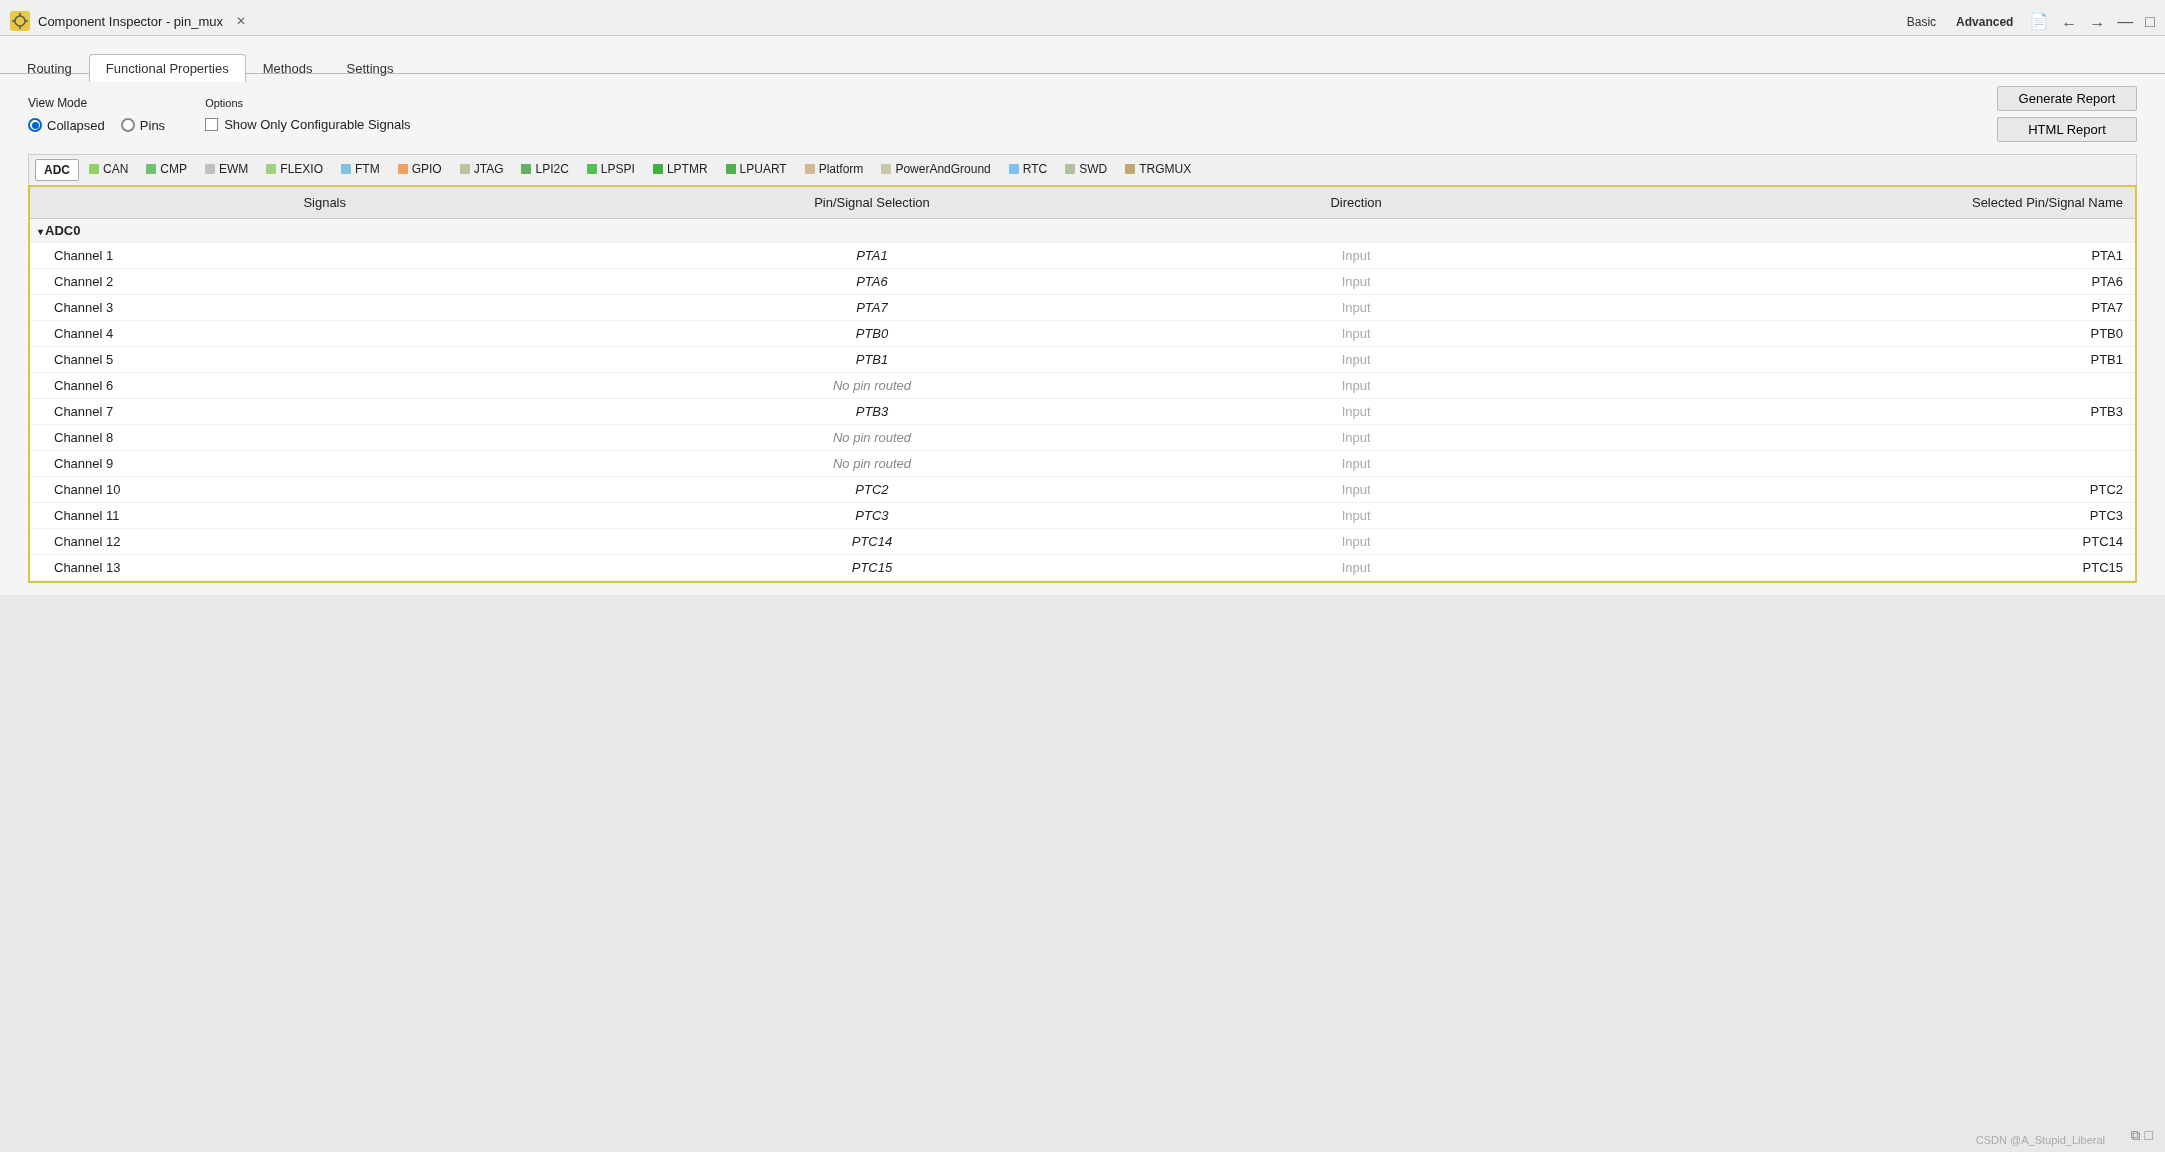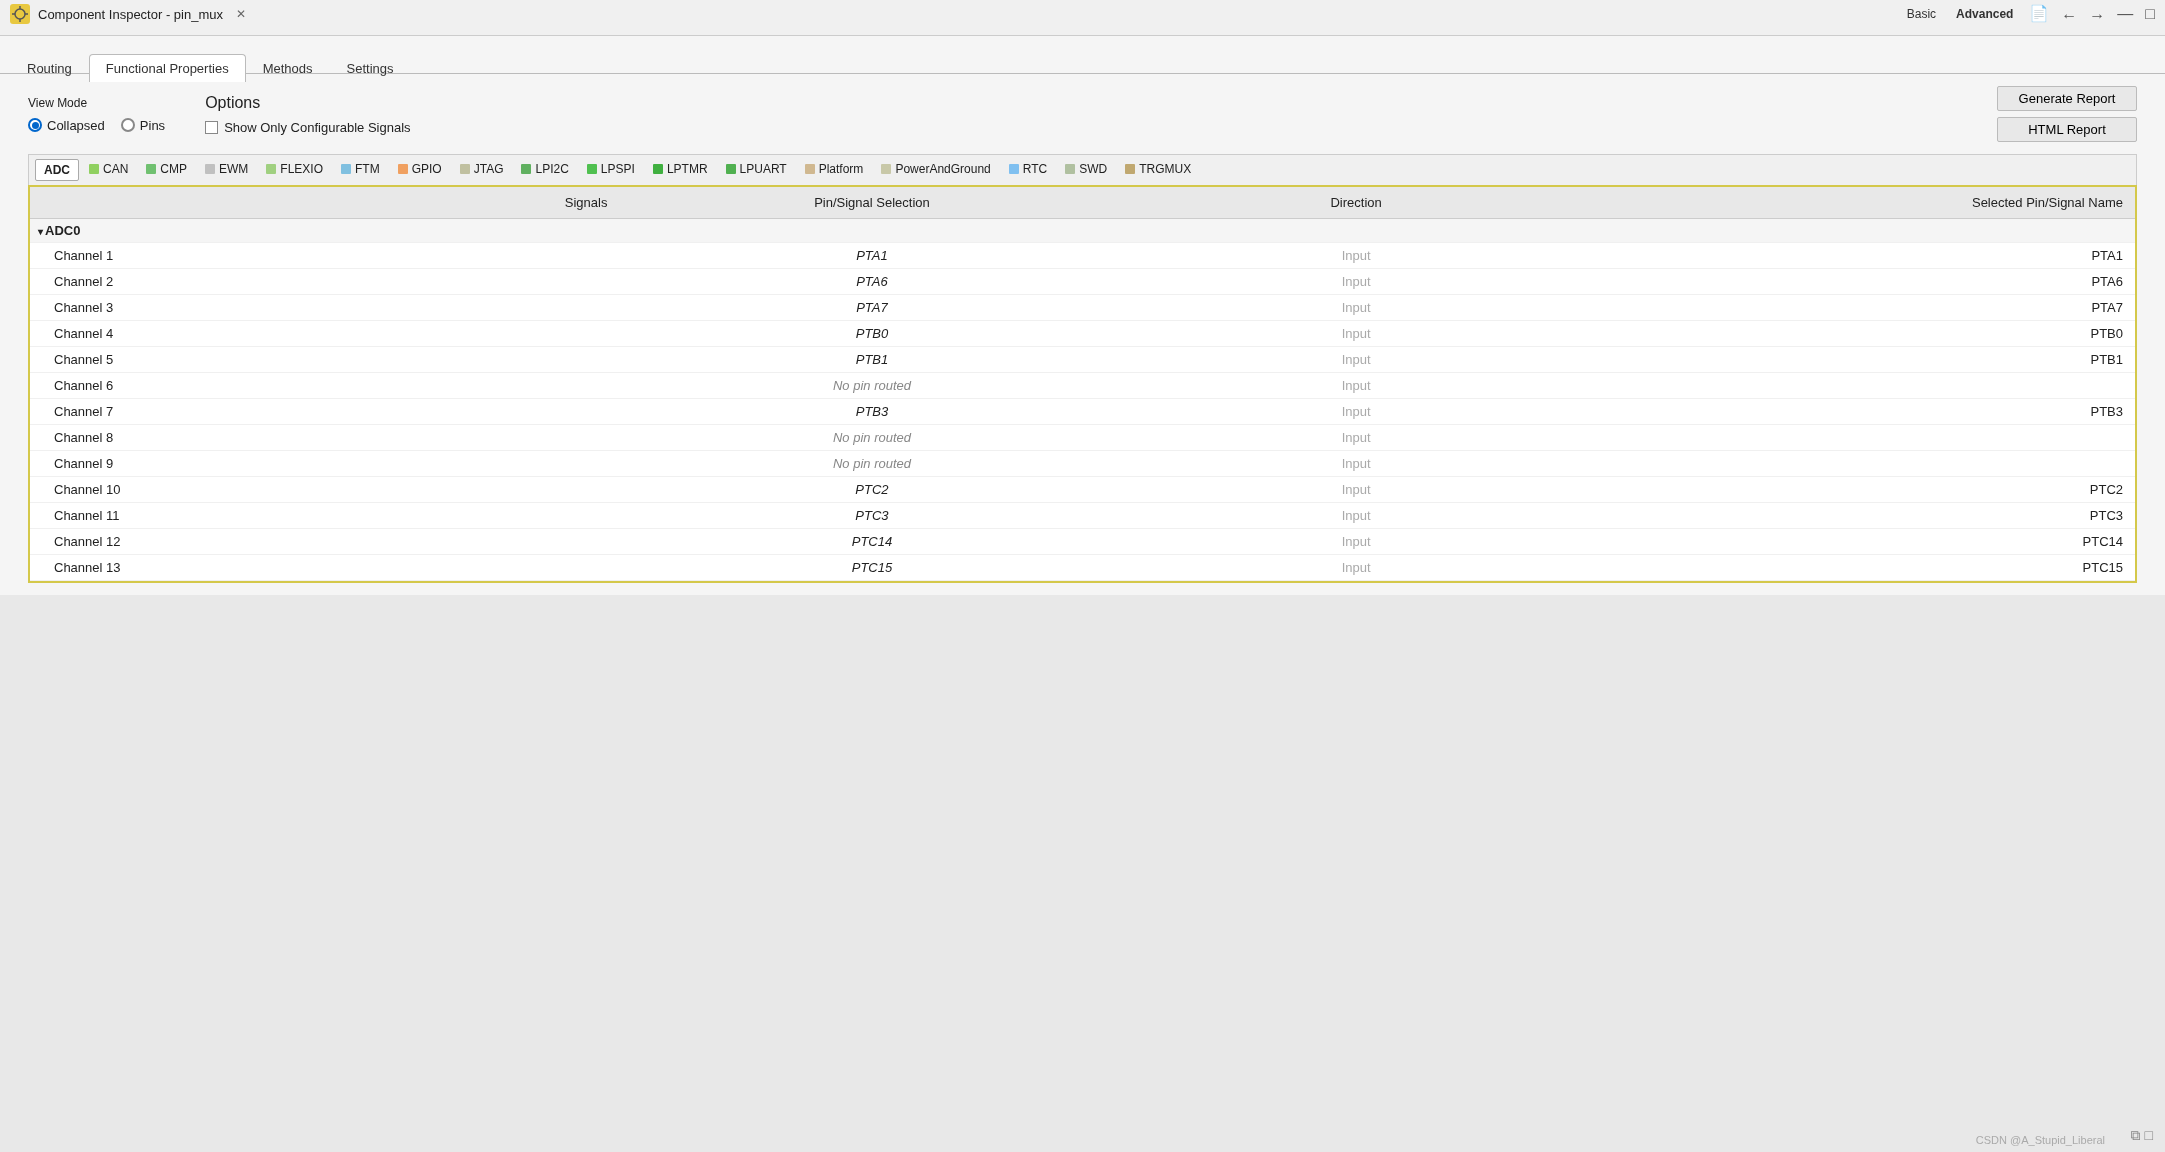--- a/index.html
+++ b/index.html
@@ -8,21 +8,21 @@
       font-size: 13px;
       background: #e8e8e8;
       color: #222;
       width: 2165px;
       min-height: 1152px;
     }
 
     
     .title-bar {
       display: flex;
-      align-items: flex-start;
+      align-items: flex-end;
       justify-content: space-between;
       background: #f0f0f0;
       border-bottom: 1px solid #ccc;
       padding: 4px 10px;
       height: 36px;
     }
     .title-bar-left {
       display: flex;
       align-items: center;
       gap: 8px;
@@ -147,21 +147,21 @@
       height: 7px;
       border-radius: 50%;
       background: #0066cc;
     }
     .options-group {
       display: flex;
       flex-direction: column;
       gap: 4px;
     }
     .options-label {
-      font-size: 16px;
+      font-size: 11px;
       font-weight: 500;
       margin-bottom: 4px;
     }
     .checkbox-item {
       display: flex;
       align-items: center;
       gap: 6px;
       cursor: pointer;
       font-size: 13px;
     }
@@ -243,21 +243,21 @@
       border-bottom: 1px solid #ccc;
       padding: 8px 12px;
       text-align: center;
       font-size: 13px;
       font-weight: 500;
       position: sticky;
       top: 0;
       z-index: 1;
     }
     thead th:first-child {
-      text-align: right;
+      text-align: center;
     }
     tbody td {
       padding: 5px 12px;
       font-size: 13px;
       border-bottom: 1px solid #f0f0f0;
     }
     .col-signals { width: 28%; }
     .col-pin { width: 24%; text-align: center; }
     .col-dir { width: 22%; text-align: center; }
     .col-selected { width: 26%; text-align: right; }

